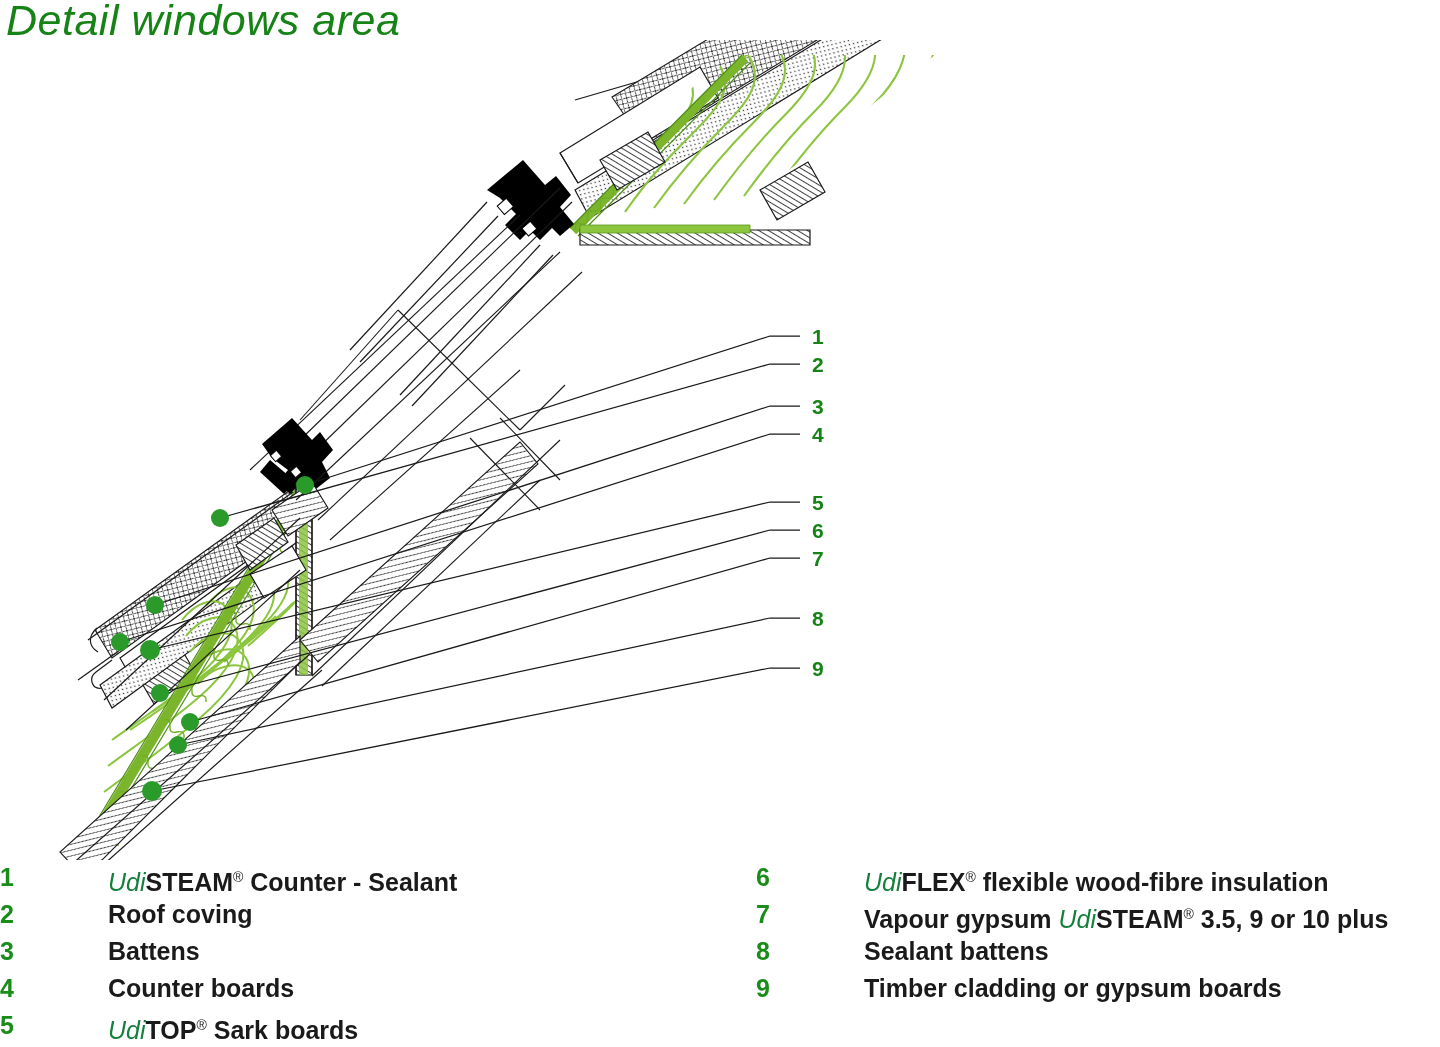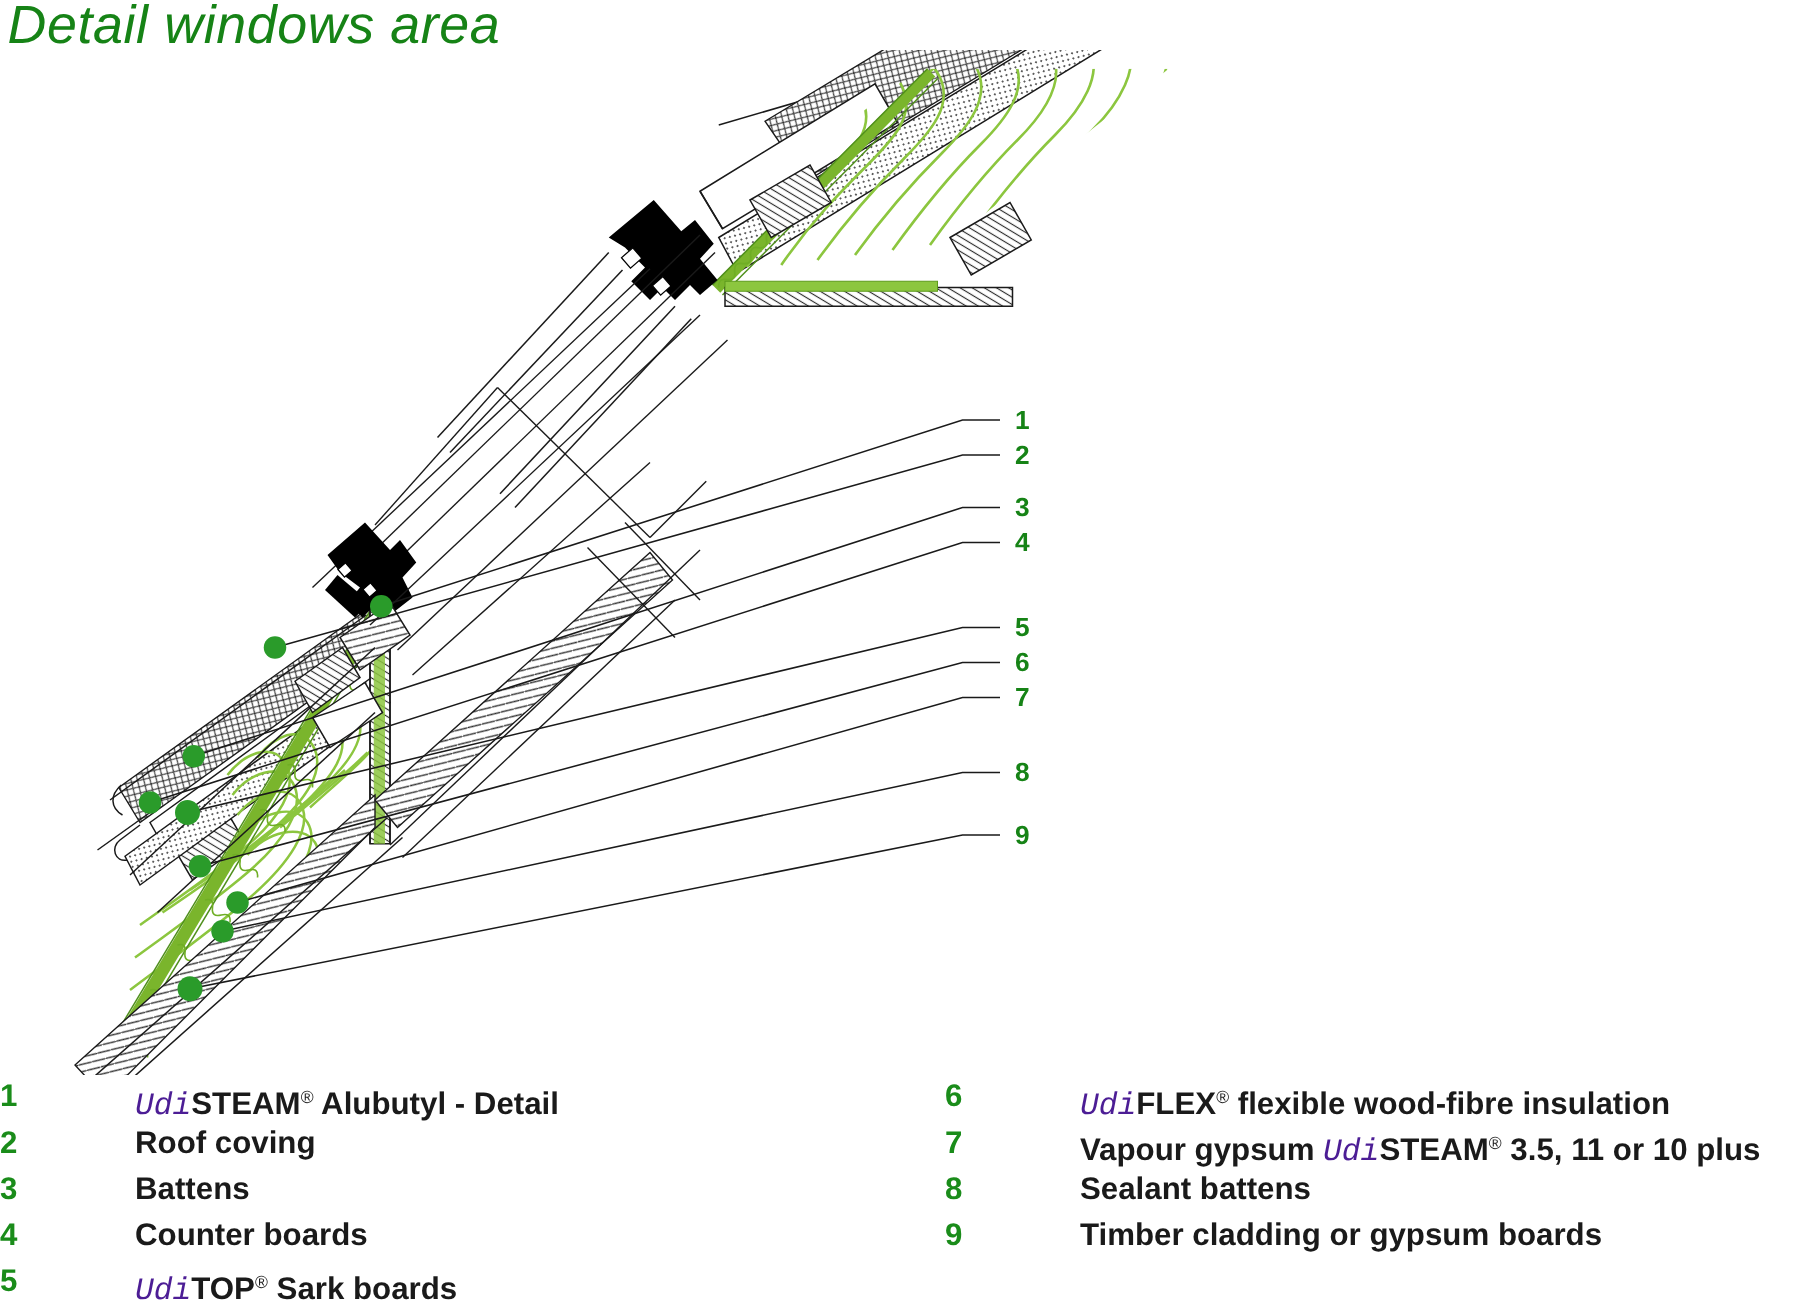--- a/index.html
+++ b/index.html
@@ -43,21 +43,21 @@
     width:0;flex:0 0 auto;
     font-size:25px;font-weight:bold;color:#1a8c1a;
     line-height:30px;
   }
   .legend-label{
     margin-left:108px;
     font-size:25px;font-weight:bold;color:#1a1a1a;
     line-height:30px;white-space:nowrap;
   }
   #legend-col-right .legend-label{}
-  .brand{color:#4c1d95;font-style:italic;font-weight:400;font-family:Liberation Mono, monospace;}
+  .brand{color:#15803d;font-style:italic;font-weight:400;}
   .reg{font-size:14px;vertical-align:super;font-weight:normal;}
 </style>
 </head>
 <body>
 
 <div id="page-title">Detail windows area</div>
 
 <div id="diagram-area">
 
   <svg id="diagram-svg" width="960" height="820" viewBox="0 0 960 820">
@@ -269,21 +269,21 @@
     <span class="callout-num" style="left:812px;top:508px;">7</span>
     <span class="callout-num" style="left:812px;top:568px;">8</span>
     <span class="callout-num" style="left:812px;top:618px;">9</span>
   </div>
 </div>
 
 <div id="legend">
   <div class="legend-col" id="legend-col-left">
     <div class="legend-row">
       <span class="legend-num">1</span>
-      <span class="legend-label"><span class="brand">Udi</span><span>STEAM</span><span class="reg">®</span><span> Alubutyl - Detail</span></span>
+      <span class="legend-label"><span class="brand">Udi</span><span>STEAM</span><span class="reg">®</span><span> Counter - Sealant</span></span>
     </div>
     <div class="legend-row">
       <span class="legend-num">2</span>
       <span class="legend-label">Roof coving</span>
     </div>
     <div class="legend-row">
       <span class="legend-num">3</span>
       <span class="legend-label">Battens</span>
     </div>
     <div class="legend-row">
@@ -296,21 +296,21 @@
     </div>
   </div>
 
   <div class="legend-col" id="legend-col-right">
     <div class="legend-row">
       <span class="legend-num">6</span>
       <span class="legend-label"><span class="brand">Udi</span><span>FLEX</span><span class="reg">®</span><span> flexible wood-fibre insulation</span></span>
     </div>
     <div class="legend-row">
       <span class="legend-num">7</span>
-      <span class="legend-label"><span>Vapour gypsum </span><span class="brand">Udi</span><span>STEAM</span><span class="reg">®</span><span> 3.5, 11 or 10 plus</span></span>
+      <span class="legend-label"><span>Vapour gypsum </span><span class="brand">Udi</span><span>STEAM</span><span class="reg">®</span><span> 3.5, 9 or 10 plus</span></span>
     </div>
     <div class="legend-row">
       <span class="legend-num">8</span>
       <span class="legend-label">Sealant battens</span>
     </div>
     <div class="legend-row">
       <span class="legend-num">9</span>
       <span class="legend-label">Timber cladding or gypsum boards</span>
     </div>
   </div>

